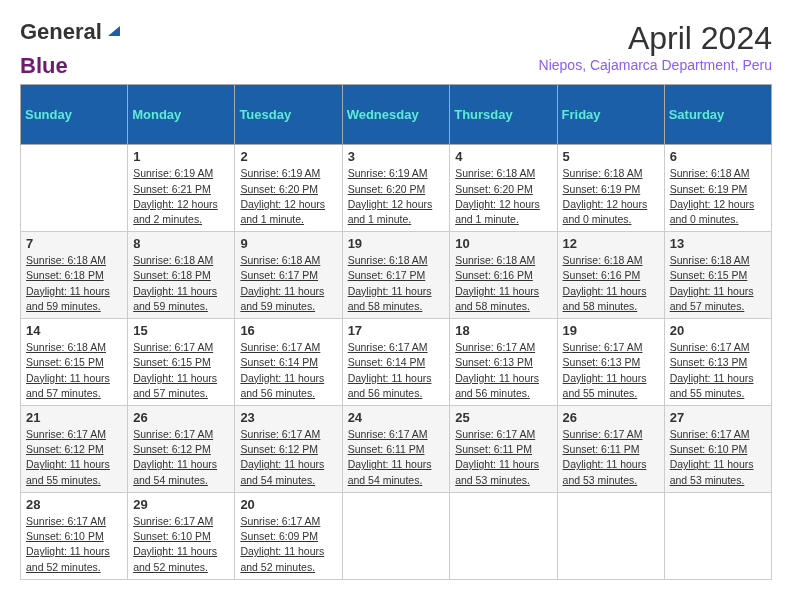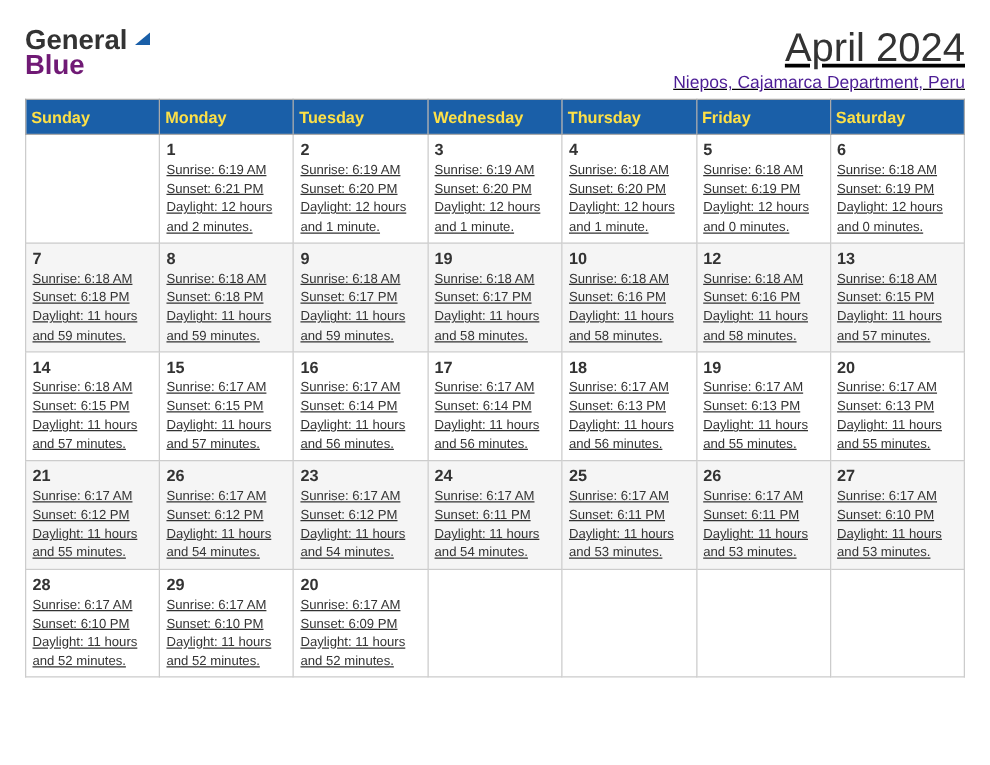--- a/index.html
+++ b/index.html
@@ -22,40 +22,39 @@
     }
     .logo-text {
       font-size: 22px;
       font-weight: bold;
       line-height: 1.1;
     }
     .logo-general { color: #333; }
     .logo-blue { color: #701a75; }
     .title-block {
       text-align: right;
-      text-decoration: underline;
     }
     .month-title {
       font-size: 32px;
       color: #333;
       font-weight: normal;
     }
     .subtitle {
       font-size: 14px;
-      color: #4c1d95;
+      color: #8b5cf6;
     }
     table {
       width: 100%;
       border-collapse: collapse;
       font-size: 11px;
     }
     thead tr th {
       background-color: #1a5fa8;
-      color: #fde047;
-      padding: 6px 4px;
+      color: #5eead4;
+      padding: 22px 4px;
       text-align: left;
       font-size: 13px;
       font-weight: bold;
       border: 1px solid #aaa;
     }
     tbody tr td {
       border: 1px solid #ccc;
       vertical-align: top;
       padding: 4px 5px;
       width: 108px;
@@ -82,21 +81,21 @@
     }
     td.empty {
       background: #fff;
     }
   </style>
 </head>
 <body>
 
 <div class="header">
   <div class="logo">
-    <div style="display:flex;flex-direction:column;align-items:flex-start;">
+    <div style="display:flex;flex-direction:column;align-items:flex-start;gap:14px;">
       <div style="display:flex;align-items:center;">
         <span class="logo-text logo-general">General</span>
         <svg width="16" height="16" viewBox="0 0 16 16" style="margin-left:2px;margin-top:-4px;">
           <polygon points="4,14 16,4 16,14" fill="#1a5fa8"></polygon>
         </svg>
       </div>
       <span class="logo-text logo-blue" style="margin-top:-4px;">Blue</span>
     </div>
   </div>
   <div class="title-block">

